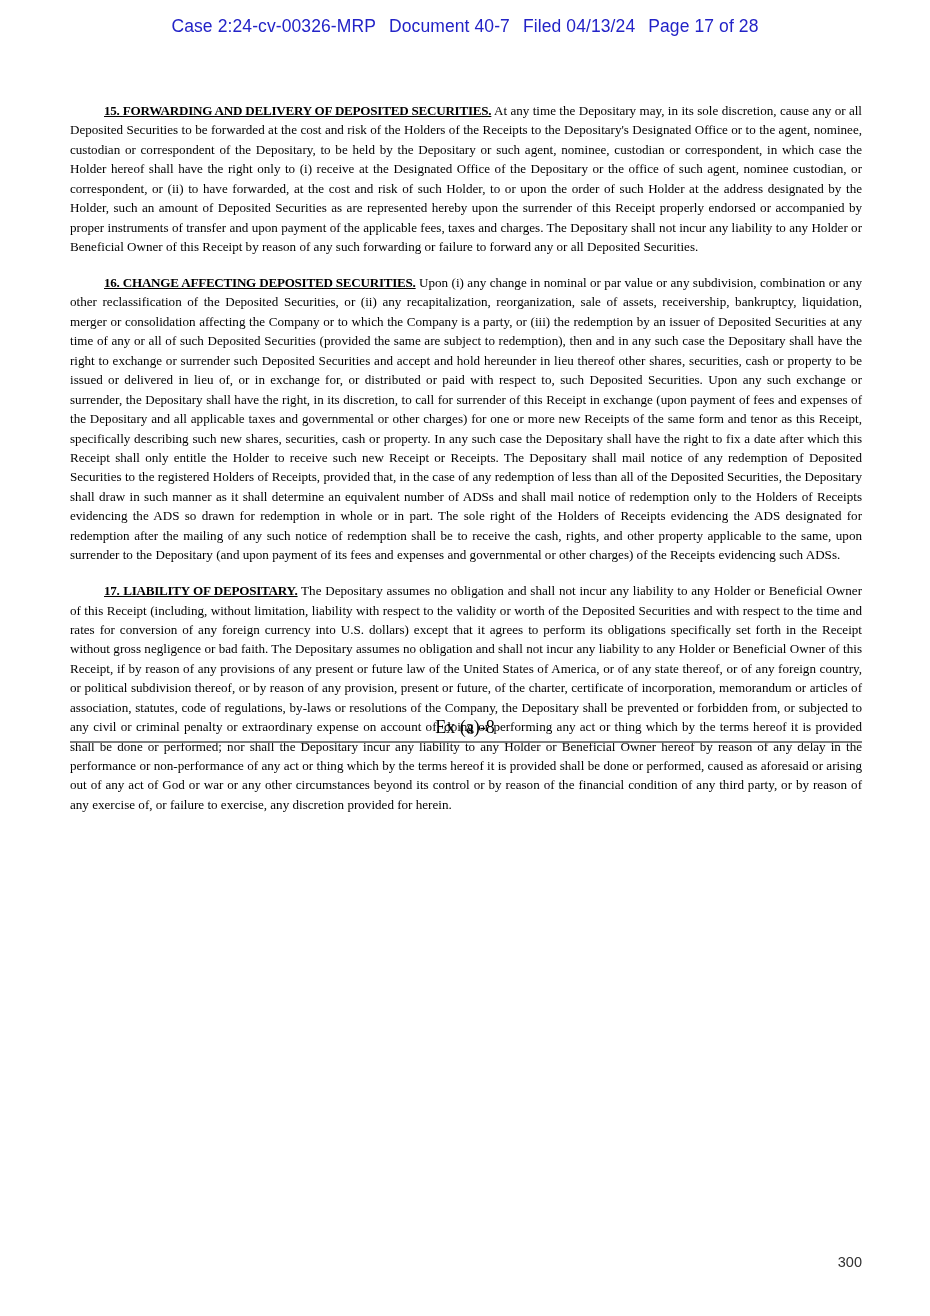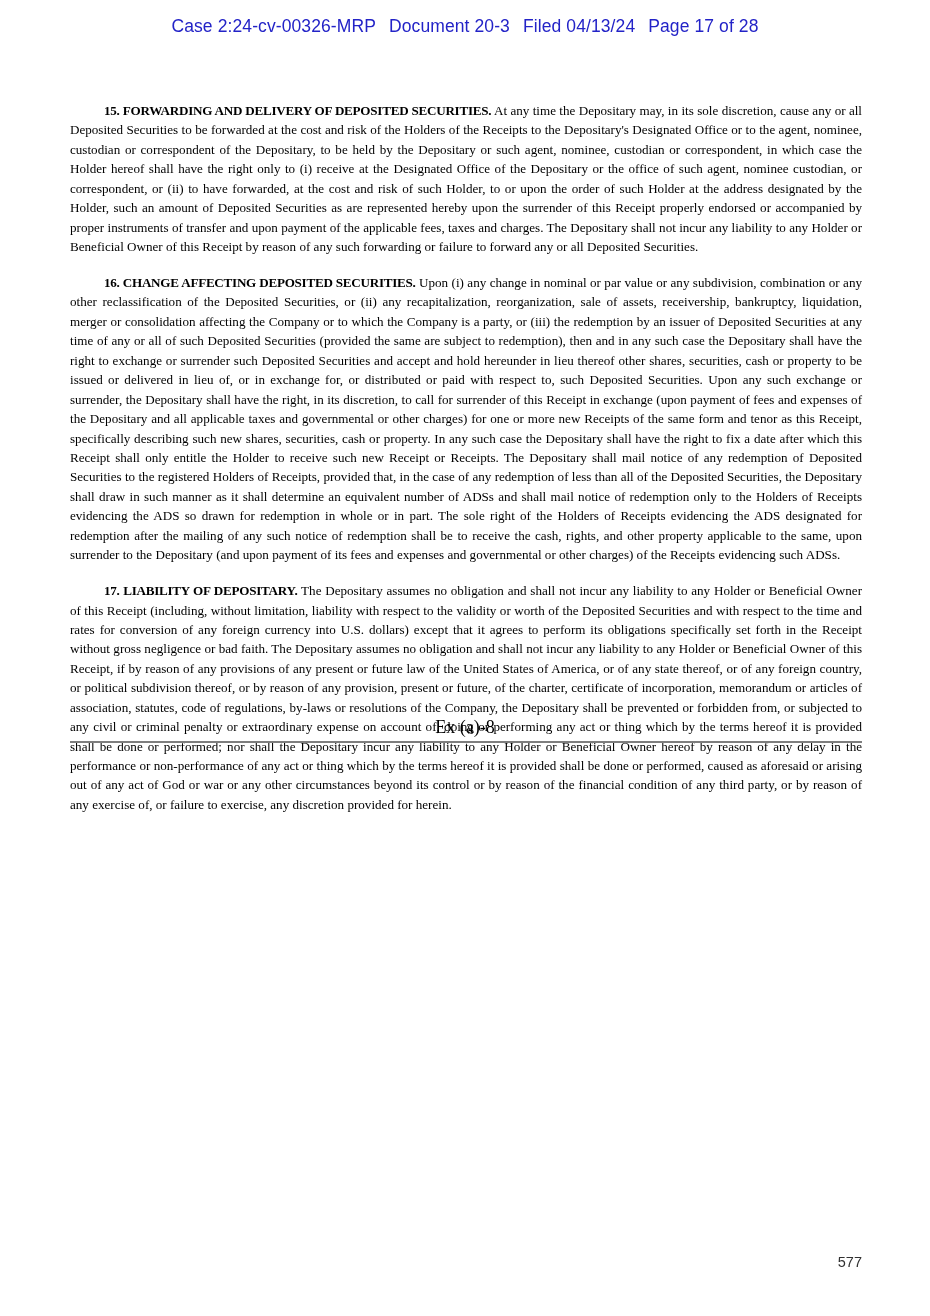--- a/index.html
+++ b/index.html
@@ -52,20 +52,21 @@
     hyphens: none;
   }
   .para .lead-indent {
     display: inline-block;
     width: 34px;
   }
   .sec-head {
     font-weight: bold;
     font-stretch: condensed;
     letter-spacing: -0.25px;
+    text-decoration: underline;
   }
 
   
   .footer-label {
     position: absolute;
     top: 717px;
     left: 0;
     width: 930px;
     text-align: center;
     font-size: 18px;
@@ -90,31 +91,31 @@
     font-size: 14.5px;
     color: #313131;
   }
 </style>
 </head>
 <body>
 
 <div class="page">
 
   <div class="ecf-header">
-    <span class="seg">Case 2:24-cv-00326-MRP</span><span class="ecf-gap"></span><span class="seg">Document 20-3</span><span class="ecf-gap"></span><span class="seg">Filed 04/13/24</span><span class="ecf-gap"></span><span class="seg">Page 17 of 28</span>
+    <span class="seg">Case 2:24-cv-00326-MRP</span><span class="ecf-gap"></span><span class="seg">Document 40-7</span><span class="ecf-gap"></span><span class="seg">Filed 04/13/24</span><span class="ecf-gap"></span><span class="seg">Page 17 of 28</span>
   </div>
 
   <div class="doc-body">
 
     <p class="para"><span class="lead-indent"></span><span class="sec-head">15. FORWARDING AND DELIVERY OF DEPOSITED SECURITIES.</span><span> At any time the Depositary may, in its sole discretion, cause any or all Deposited Securities to be forwarded at the cost and risk of the Holders of the Receipts to the Depositary's Designated Office or to the agent, nominee, custodian or correspondent of the Depositary, to be held by the Depositary or such agent, nominee, custodian or correspondent, in which case the Holder hereof shall have the right only to (i) receive at the Designated Office of the Depositary or the office of such agent, nominee custodian, or correspondent, or (ii) to have forwarded, at the cost and risk of such Holder, to or upon the order of such Holder at the address designated by the Holder, such an amount of Deposited Securities as are represented hereby upon the surrender of this Receipt properly endorsed or accompanied by proper instruments of transfer and upon payment of the applicable fees, taxes and charges. The Depositary shall not incur any liability to any Holder or Beneficial Owner of this Receipt by reason of any such forwarding or failure to forward any or all Deposited Securities.</span></p>
 
     <p class="para"><span class="lead-indent"></span><span class="sec-head">16. CHANGE AFFECTING DEPOSITED SECURITIES.</span><span> Upon (i) any change in nominal or par value or any subdivision, combination or any other reclassification of the Deposited Securities, or (ii) any recapitalization, reorganization, sale of assets, receivership, bankruptcy, liquidation, merger or consolidation affecting the Company or to which the Company is a party, or (iii) the redemption by an issuer of Deposited Securities at any time of any or all of such Deposited Securities (provided the same are subject to redemption), then and in any such case the Depositary shall have the right to exchange or surrender such Deposited Securities and accept and hold hereunder in lieu thereof other shares, securities, cash or property to be issued or delivered in lieu of, or in exchange for, or distributed or paid with respect to, such Deposited Securities. Upon any such exchange or surrender, the Depositary shall have the right, in its discretion, to call for surrender of this Receipt in exchange (upon payment of fees and expenses of the Depositary and all applicable taxes and governmental or other charges) for one or more new Receipts of the same form and tenor as this Receipt, specifically describing such new shares, securities, cash or property. In any such case the Depositary shall have the right to fix a date after which this Receipt shall only entitle the Holder to receive such new Receipt or Receipts. The Depositary shall mail notice of any redemption of Deposited Securities to the registered Holders of Receipts, provided that, in the case of any redemption of less than all of the Deposited Securities, the Depositary shall draw in such manner as it shall determine an equivalent number of ADSs and shall mail notice of redemption only to the Holders of Receipts evidencing the ADS so drawn for redemption in whole or in part. The sole right of the Holders of Receipts evidencing the ADS designated for redemption after the mailing of any such notice of redemption shall be to receive the cash, rights, and other property applicable to the same, upon surrender to the Depositary (and upon payment of its fees and expenses and governmental or other charges) of the Receipts evidencing such ADSs.</span></p>
 
     <p class="para"><span class="lead-indent"></span><span class="sec-head">17. LIABILITY OF DEPOSITARY.</span><span>  The Depositary assumes no obligation and shall not incur any liability to any Holder or Beneficial Owner of this Receipt (including, without limitation, liability with respect to the validity or worth of the Deposited Securities and with respect to the time and rates for conversion of any foreign currency into U.S. dollars) except that it agrees to perform its obligations specifically set forth in the Receipt without gross negligence or bad faith. The Depositary assumes no obligation and shall not incur any liability to any Holder or Beneficial Owner of this Receipt, if by reason of any provisions of any present or future law of the United States of America, or of any state thereof, or of any foreign country, or political subdivision thereof, or by reason of any provision, present or future, of the charter, certificate of incorporation, memorandum or articles of association, statutes, code of regulations, by-laws or resolutions of the Company, the Depositary shall be prevented or forbidden from, or subjected to any civil or criminal penalty or extraordinary expense on account of, doing or performing any act or thing which by the terms hereof it is provided shall be done or performed; nor shall the Depositary incur any liability to any Holder or Beneficial Owner hereof by reason of any delay in the performance or non-performance of any act or thing which by the terms hereof it is provided shall be done or performed, caused as aforesaid or arising out of any act of God or war or any other circumstances beyond its control or by reason of the financial condition of any third party, or by reason of any exercise of, or failure to exercise, any discretion provided for herein.</span></p>
 
   </div>
 
   <div class="footer-label">Ex (a)-8</div>
   <div class="footer-rule"></div>
 
-  <div class="bates">577</div>
+  <div class="bates">300</div>
 
 </div>
 
 </body></html>

